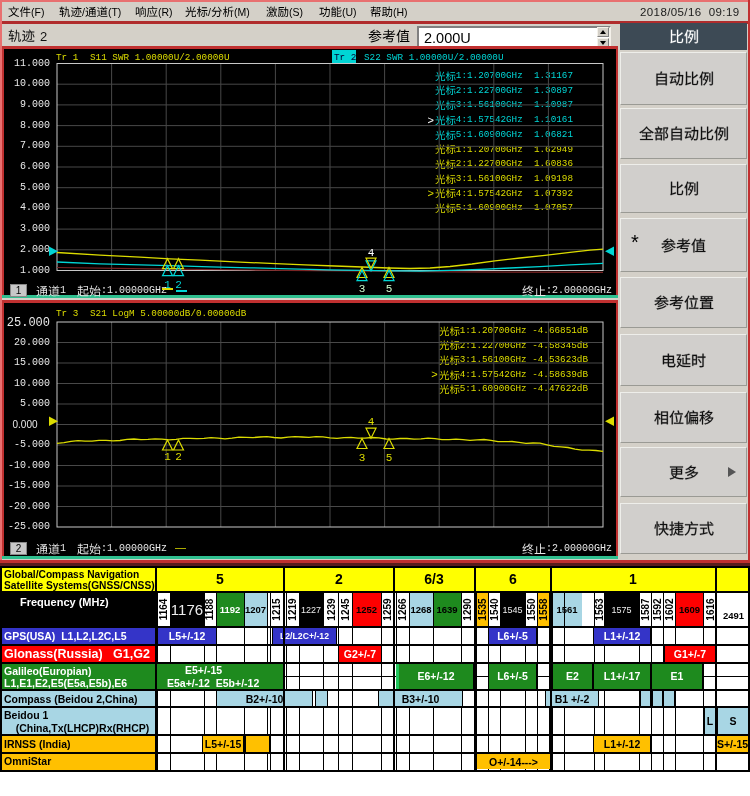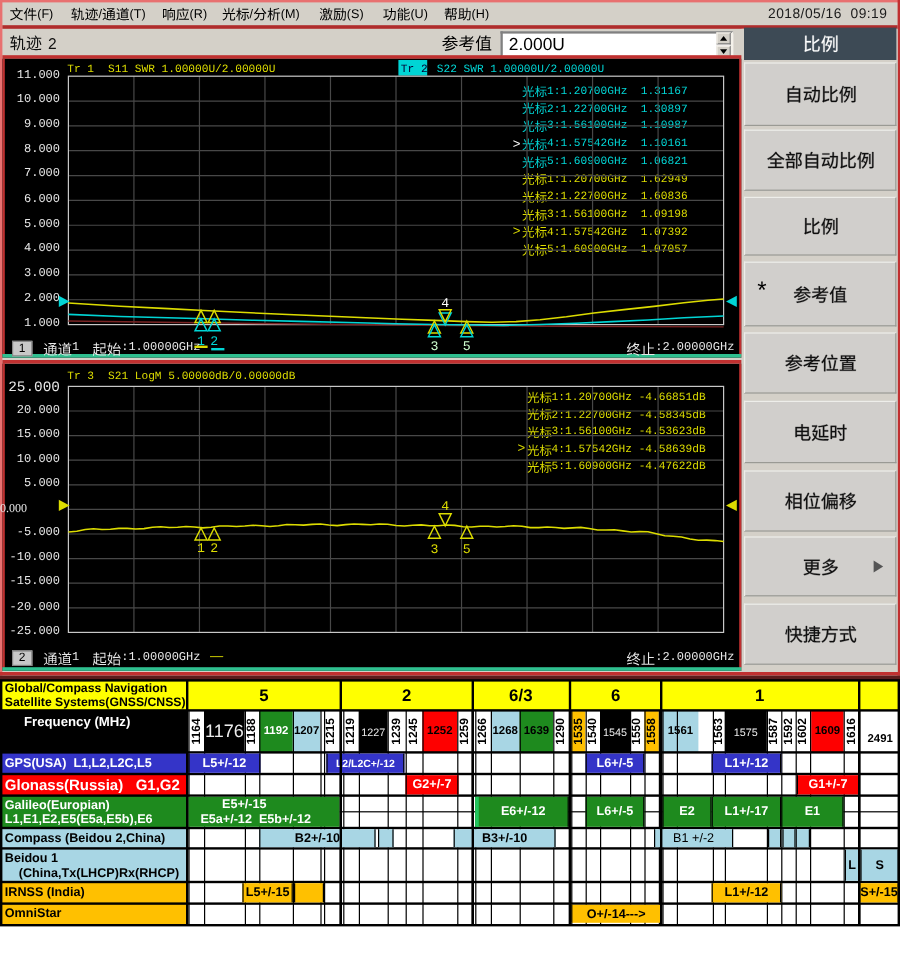--- a/index.html
+++ b/index.html
@@ -155,21 +155,21 @@
 <div style="position:absolute;left:0;top:181.7px;width:50px;text-align:right;font-size:10px;color:#e8e8e8;font-family:'Liberation Mono',monospace">5.000</div>
 <div style="position:absolute;left:0;top:202.4px;width:50px;text-align:right;font-size:10px;color:#e8e8e8;font-family:'Liberation Mono',monospace">4.000</div>
 <div style="position:absolute;left:0;top:223.1px;width:50px;text-align:right;font-size:10px;color:#e8e8e8;font-family:'Liberation Mono',monospace">3.000</div>
 <div style="position:absolute;left:0;top:243.8px;width:50px;text-align:right;font-size:10px;color:#e8e8e8;font-family:'Liberation Mono',monospace">2.000</div>
 <div style="position:absolute;left:0;top:264.5px;width:50px;text-align:right;font-size:10px;color:#e8e8e8;font-family:'Liberation Mono',monospace">1.000</div>
 <div style="position:absolute;left:0;top:316.0px;width:50px;text-align:right;font-size:12px;color:#e8e8e8;font-family:'Liberation Mono',monospace">25.000</div>
 <div style="position:absolute;left:0;top:336.5px;width:50px;text-align:right;font-size:10px;color:#e8e8e8;font-family:'Liberation Mono',monospace">20.000</div>
 <div style="position:absolute;left:0;top:357.0px;width:50px;text-align:right;font-size:10px;color:#e8e8e8;font-family:'Liberation Mono',monospace">15.000</div>
 <div style="position:absolute;left:0;top:377.5px;width:50px;text-align:right;font-size:10px;color:#e8e8e8;font-family:'Liberation Mono',monospace">10.000</div>
 <div style="position:absolute;left:0;top:398.0px;width:50px;text-align:right;font-size:10px;color:#e8e8e8;font-family:'Liberation Mono',monospace">5.000</div>
-<div style="position:absolute;left:0;top:418.5px;width:50px;text-align:left;font-size:10px;color:#e8e8e8;font-family:Liberation Serif, serif">0.000</div>
+<div style="position:absolute;left:0;top:418.5px;width:50px;text-align:center;font-size:10px;color:#e8e8e8;font-family:Liberation Sans, sans-serif">0.000</div>
 <div style="position:absolute;left:0;top:439.0px;width:50px;text-align:right;font-size:10px;color:#e8e8e8;font-family:'Liberation Mono',monospace">-5.000</div>
 <div style="position:absolute;left:0;top:459.5px;width:50px;text-align:right;font-size:10px;color:#e8e8e8;font-family:'Liberation Mono',monospace">-10.000</div>
 <div style="position:absolute;left:0;top:480.0px;width:50px;text-align:right;font-size:10px;color:#e8e8e8;font-family:'Liberation Mono',monospace">-15.000</div>
 <div style="position:absolute;left:0;top:500.5px;width:50px;text-align:right;font-size:10px;color:#e8e8e8;font-family:'Liberation Mono',monospace">-20.000</div>
 <div style="position:absolute;left:0;top:521.0px;width:50px;text-align:right;font-size:10px;color:#e8e8e8;font-family:'Liberation Mono',monospace">-25.000</div>
 <div style="position:absolute;left:56px;top:52px;font-size:9.3px;color:#dcdc00;font-family:'Liberation Mono',monospace;letter-spacing:0px;white-space:pre">Tr 1</div>
 <div style="position:absolute;left:90px;top:52px;font-size:9.3px;color:#dcdc00;font-family:'Liberation Mono',monospace;letter-spacing:0px;white-space:pre">S11 SWR 1.00000U/2.00000U</div>
 <div style="position:absolute;left:332px;top:50px;width:24px;height:13px;background:#00d5d5"></div>
 <div style="position:absolute;left:334px;top:52px;font-size:9.3px;color:#003;font-family:'Liberation Mono',monospace;letter-spacing:0px;white-space:pre">Tr 2</div>
 <div style="position:absolute;left:364px;top:52px;font-size:9.3px;color:#00d5d5;font-family:'Liberation Mono',monospace;letter-spacing:0px;white-space:pre">S22 SWR 1.00000U/2.00000U</div>
@@ -648,21 +648,21 @@
 <div style="position:absolute;left:664px;top:646px;width:52px;height:15.5px;background:#fe0000;border-left:1px solid #000;border-right:1px solid #000;display:flex;align-items:center;justify-content:center;font-weight:bold;font-size:10.5px;color:#fff;white-space:pre">G1+/-7</div>
 <div style="position:absolute;left:157px;top:663.5px;width:126px;height:25.5px;background:#1e8a1e;color:#fff;font-weight:bold;font-size:10.5px;line-height:13px;padding-left:28px">E5+/-15<br><span style="margin-left:-18px">E5a+/-12&nbsp; E5b+/-12</span></div>
 <div style="position:absolute;left:396px;top:663.5px;width:78px;height:25.5px;background:#1e8a1e;border-left:3px solid #22c55e;border-right:1px solid #000;display:flex;align-items:center;justify-content:center;font-weight:bold;font-size:10.5px;color:#fff;white-space:pre">E6+/-12</div>
 <div style="position:absolute;left:488px;top:663.5px;width:49px;height:25.5px;background:#1e8a1e;border-left:1px solid #000;border-right:1px solid #000;display:flex;align-items:center;justify-content:center;font-weight:bold;font-size:10.5px;color:#fff;white-space:pre">L6+/-5</div>
 <div style="position:absolute;left:552px;top:663.5px;width:41px;height:25.5px;background:#1e8a1e;border-left:1px solid #000;border-right:1px solid #000;display:flex;align-items:center;justify-content:center;font-weight:bold;font-size:10.5px;color:#fff;white-space:pre">E2</div>
 <div style="position:absolute;left:593px;top:663.5px;width:58px;height:25.5px;background:#1e8a1e;border-left:1px solid #000;border-right:1px solid #000;display:flex;align-items:center;justify-content:center;font-weight:bold;font-size:10.5px;color:#fff;white-space:pre">L1+/-17</div>
 <div style="position:absolute;left:651px;top:663.5px;width:52px;height:25.5px;background:#1e8a1e;border-left:1px solid #000;border-right:1px solid #000;display:flex;align-items:center;justify-content:center;font-weight:bold;font-size:10.5px;color:#fff;white-space:pre">E1</div>
 <div style="position:absolute;left:216px;top:691px;width:97px;height:15px;background:#a8d6e4;border-left:1px solid #000;border-right:1px solid #000;display:flex;align-items:center;justify-content:center;font-weight:bold;font-size:10.5px;color:#000;white-space:pre">B2+/-10</div>
 <div style="position:absolute;left:315px;top:691px;width:13px;height:15px;background:#a8d6e4;border-left:1px solid #000;border-right:1px solid #000;display:flex;align-items:center;justify-content:center;font-weight:bold;font-size:10.5px;color:#000;white-space:pre"></div>
 <div style="position:absolute;left:378px;top:691px;width:85px;height:15px;background:#a8d6e4;border-left:1px solid #000;border-right:1px solid #000;display:flex;align-items:center;justify-content:center;font-weight:bold;font-size:10.5px;color:#000;white-space:pre">B3+/-10</div>
-<div style="position:absolute;left:545px;top:691px;width:66px;height:15px;background:#a8d6e4;border-left:1px solid #000;border-right:1px solid #000;display:flex;align-items:center;justify-content:center;font-weight:normal;font-size:10.5px;color:#000;white-space:pre">B1 +/-2</div>
+<div style="position:absolute;left:545px;top:691px;width:54px;height:15px;background:#a8d6e4;border-left:1px solid #000;border-right:1px solid #000;display:flex;align-items:center;justify-content:center;font-weight:bold;font-size:10.5px;color:#000;white-space:pre">B1 +/-2</div>
 <div style="position:absolute;left:640px;top:691px;width:11px;height:15px;background:#a8d6e4;border-left:1px solid #000;border-right:1px solid #000;display:flex;align-items:center;justify-content:center;font-weight:bold;font-size:10.5px;color:#000;white-space:pre"></div>
 <div style="position:absolute;left:652px;top:691px;width:11px;height:15px;background:#a8d6e4;border-left:1px solid #000;border-right:1px solid #000;display:flex;align-items:center;justify-content:center;font-weight:bold;font-size:10.5px;color:#000;white-space:pre"></div>
 <div style="position:absolute;left:663px;top:691px;width:12px;height:15px;background:#a8d6e4;border-left:1px solid #000;border-right:1px solid #000;display:flex;align-items:center;justify-content:center;font-weight:bold;font-size:10.5px;color:#000;white-space:pre"></div>
 <div style="position:absolute;left:704px;top:708px;width:12px;height:26px;background:#a8d6e4;border-left:1px solid #000;border-right:1px solid #000;display:flex;align-items:center;justify-content:center;font-weight:bold;font-size:10.5px;color:#000;white-space:pre">L</div>
 <div style="position:absolute;left:717px;top:708px;width:32px;height:26px;background:#a8d6e4;border-left:1px solid #000;border-right:1px solid #000;display:flex;align-items:center;justify-content:center;font-weight:bold;font-size:10.5px;color:#000;white-space:pre">S</div>
 <div style="position:absolute;left:202px;top:736px;width:42px;height:16px;background:#ffc000;border-left:1px solid #000;border-right:1px solid #000;display:flex;align-items:center;justify-content:center;font-weight:bold;font-size:10.5px;color:#000;white-space:pre">L5+/-15</div>
 <div style="position:absolute;left:245px;top:736px;width:25px;height:16px;background:#ffc000;border-left:1px solid #000;border-right:1px solid #000;display:flex;align-items:center;justify-content:center;font-weight:bold;font-size:10.5px;color:#000;white-space:pre"></div>
 <div style="position:absolute;left:593px;top:736px;width:58px;height:16px;background:#ffc000;border-left:1px solid #000;border-right:1px solid #000;display:flex;align-items:center;justify-content:center;font-weight:bold;font-size:10.5px;color:#000;white-space:pre">L1+/-12</div>
 <div style="position:absolute;left:716px;top:736px;width:33px;height:16px;background:#ffc000;border-left:1px solid #000;border-right:1px solid #000;display:flex;align-items:center;justify-content:center;font-weight:bold;font-size:10.5px;color:#000;white-space:pre">S+/-15</div>
 <div style="position:absolute;left:476px;top:754px;width:75px;height:15px;background:#ffc000;border-left:1px solid #000;border-right:1px solid #000;display:flex;align-items:center;justify-content:center;font-weight:bold;font-size:10.5px;color:#000;white-space:pre">O+/-14---&gt;</div>

